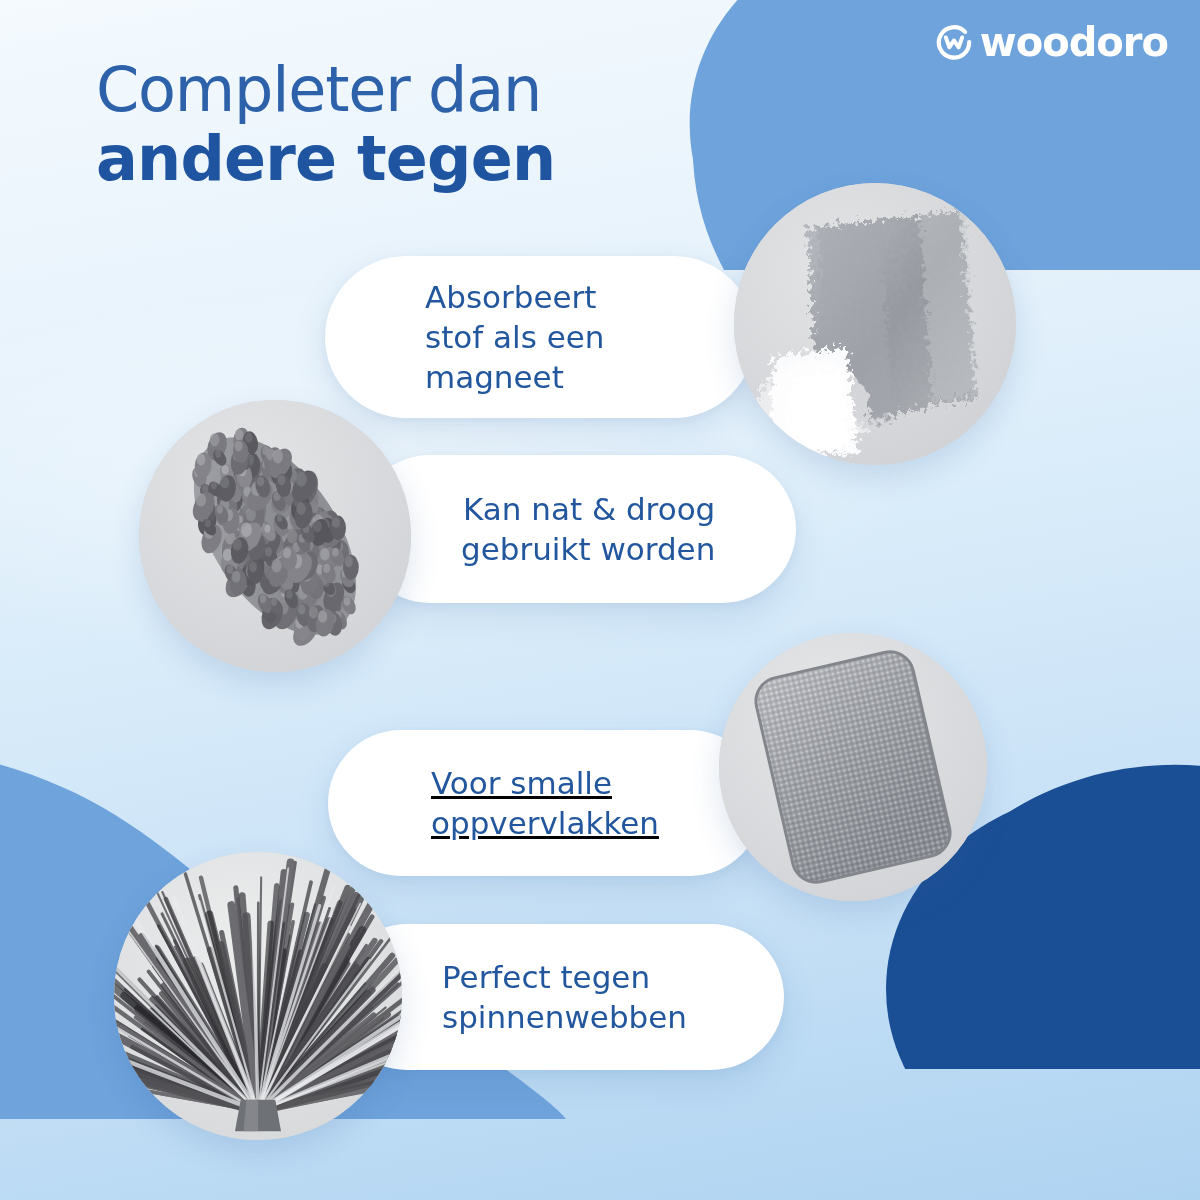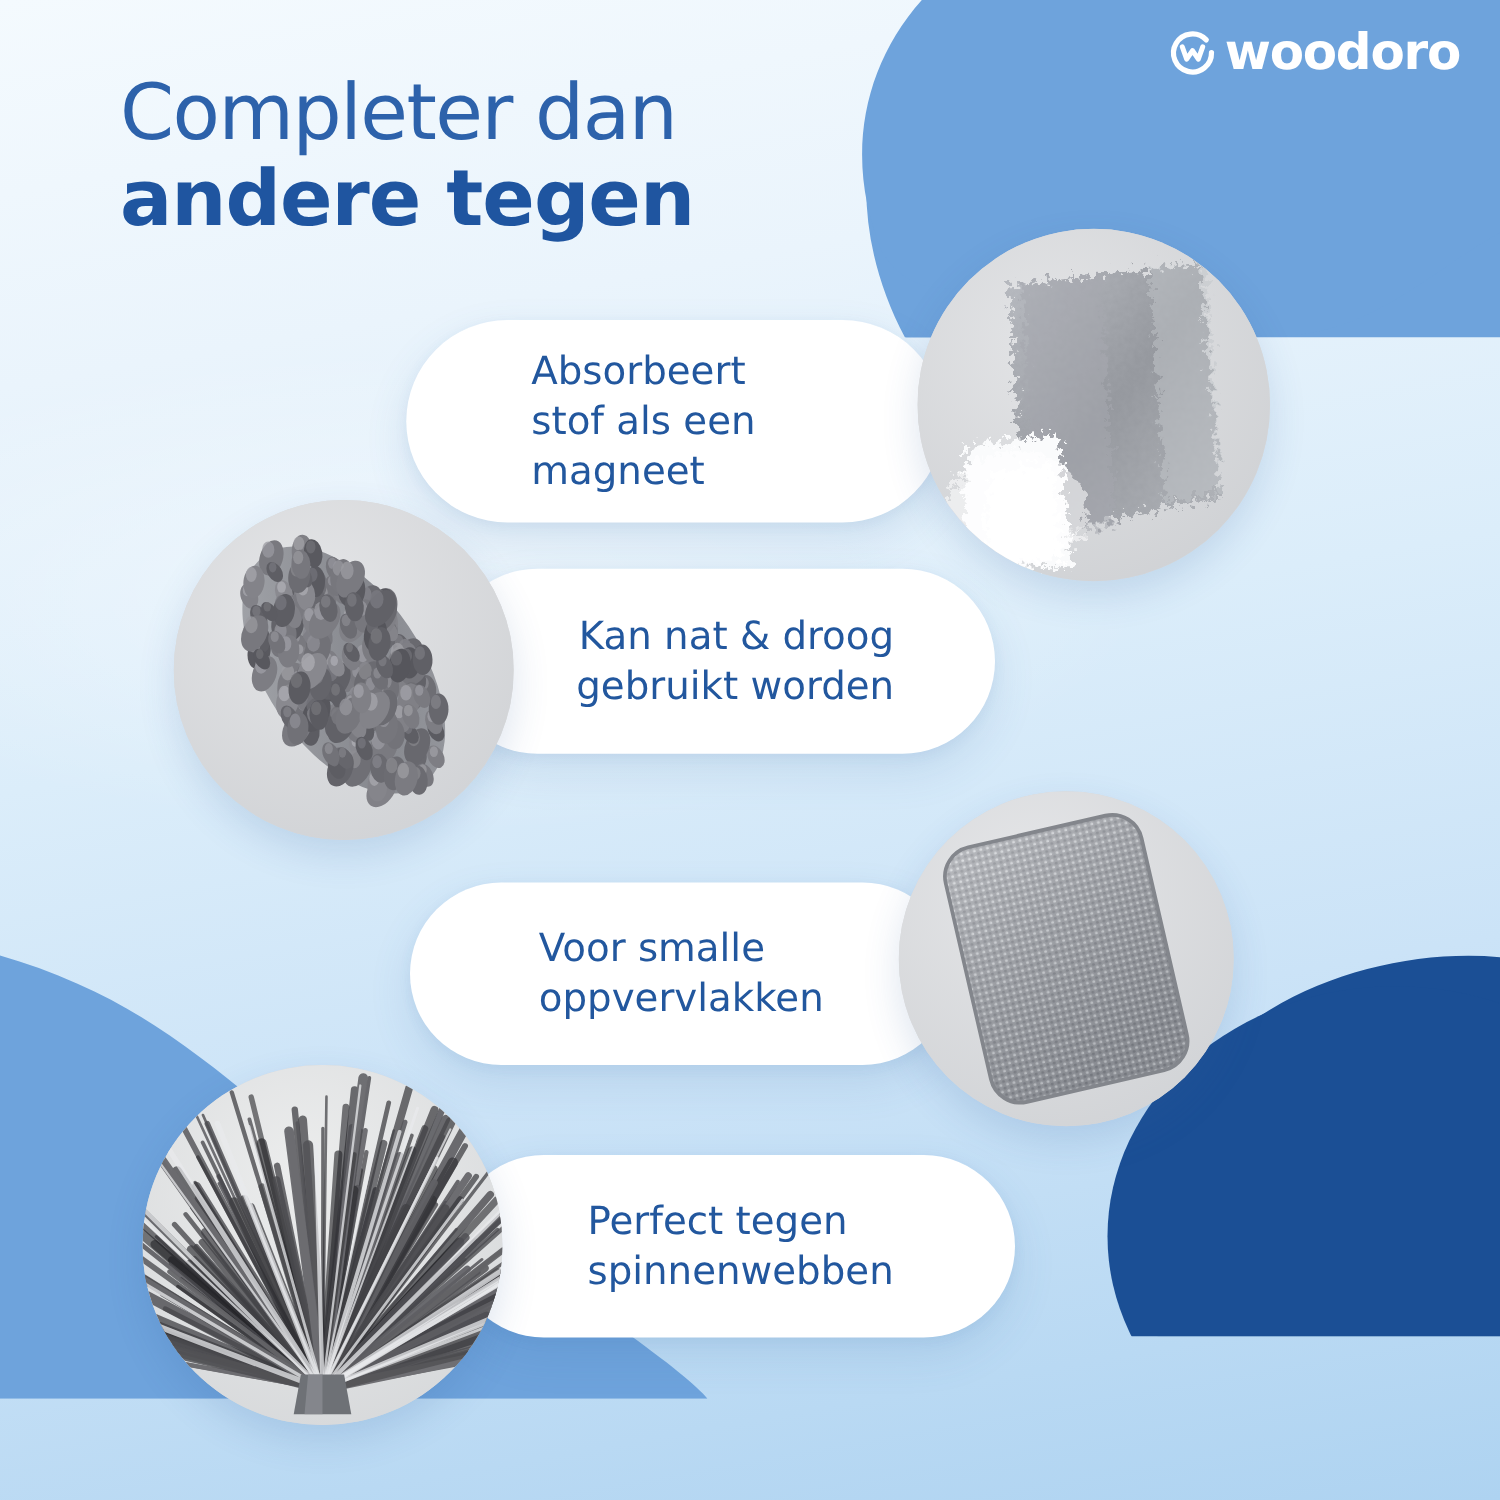--- a/index.html
+++ b/index.html
@@ -42,24 +42,24 @@
     box-shadow: 0 12px 30px rgba(50,95,155,.16); background:#d7d8da; }
   .photo svg { display:block; width:100%; height:100%; }
 
   
   #feat-1 .card  { left:309px; top:256px; width:430px; height:162px; padding-left:100px; }
   #feat-1 .photo { left:718px; top:183px; width:282px; height:282px; }
   
   #feat-2 .card  { left:340px; top:455px; width:440px; height:148px; padding-left:105px;text-align:right; }
   #feat-2 .photo { left:123px; top:400px; width:272px; height:272px; }
   
-  #feat-3 .card  { left:312px; top:706px; width:435px; height:146px; padding-left:103px; }
+  #feat-3 .card  { left:312px; top:730px; width:435px; height:146px; padding-left:103px;text-decoration:underline; }
   #feat-3 .photo { left:703px; top:633px; width:268px; height:268px; }
   
-  #feat-4 .card  { left:346px; top:924px; width:450px; height:146px; padding-left:108px; }
+  #feat-4 .card  { left:318px; top:924px; width:450px; height:146px; padding-left:108px; }
   #feat-4 .photo { left:98px; top:852px; width:288px; height:288px; }
 </style>
 </head>
 <body>
 
 <div id="stage">
 
   <svg class="blob" id="blob-tr" viewBox="0 0 700 420" preserveAspectRatio="none">
     <path d="M118,420 C70,330 78,228 140,160 C205,88 300,80 392,44 C470,14 540,-30 620,-22 C690,-15 700,40 700,120 L700,420 Z
              M700,300 C640,300 600,360 540,392 C470,428 400,420 330,410 C250,398 180,440 118,420 Z" fill="#6ea3dc"></path>

